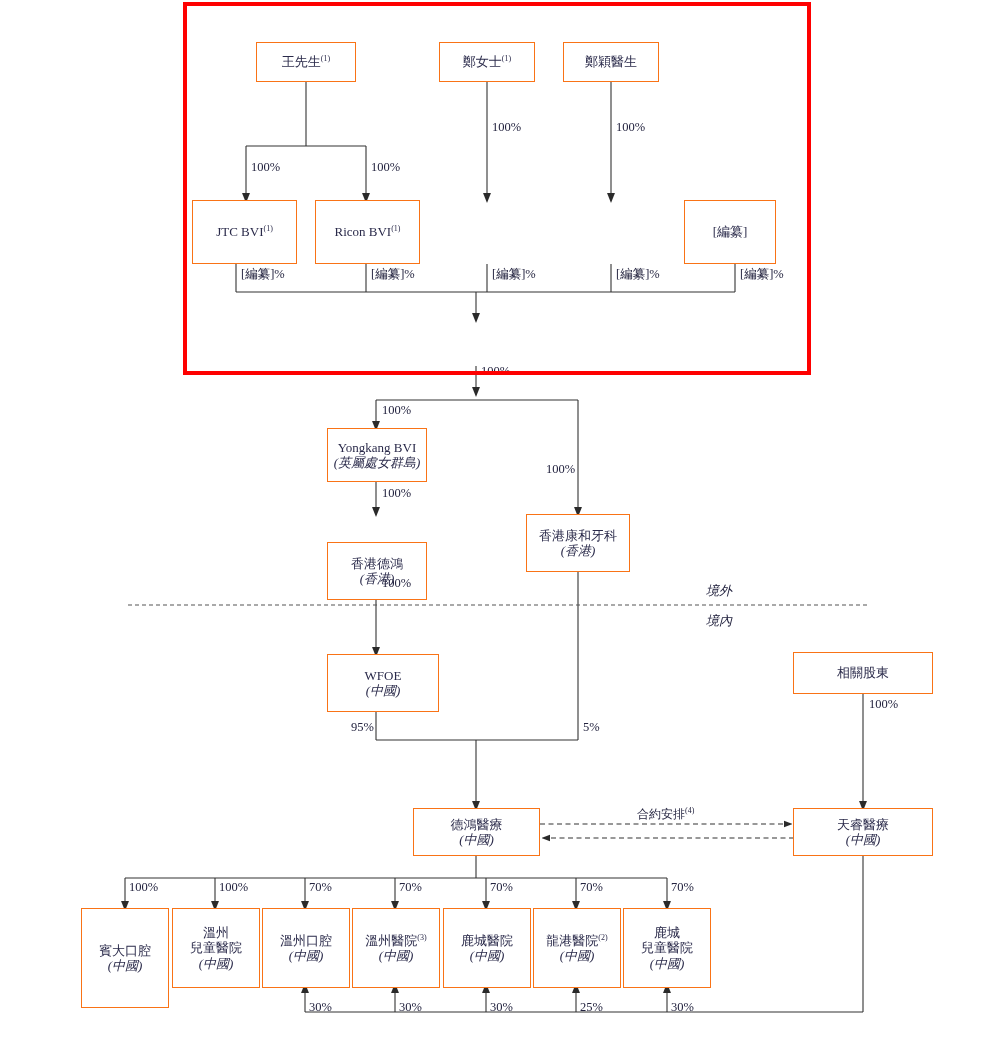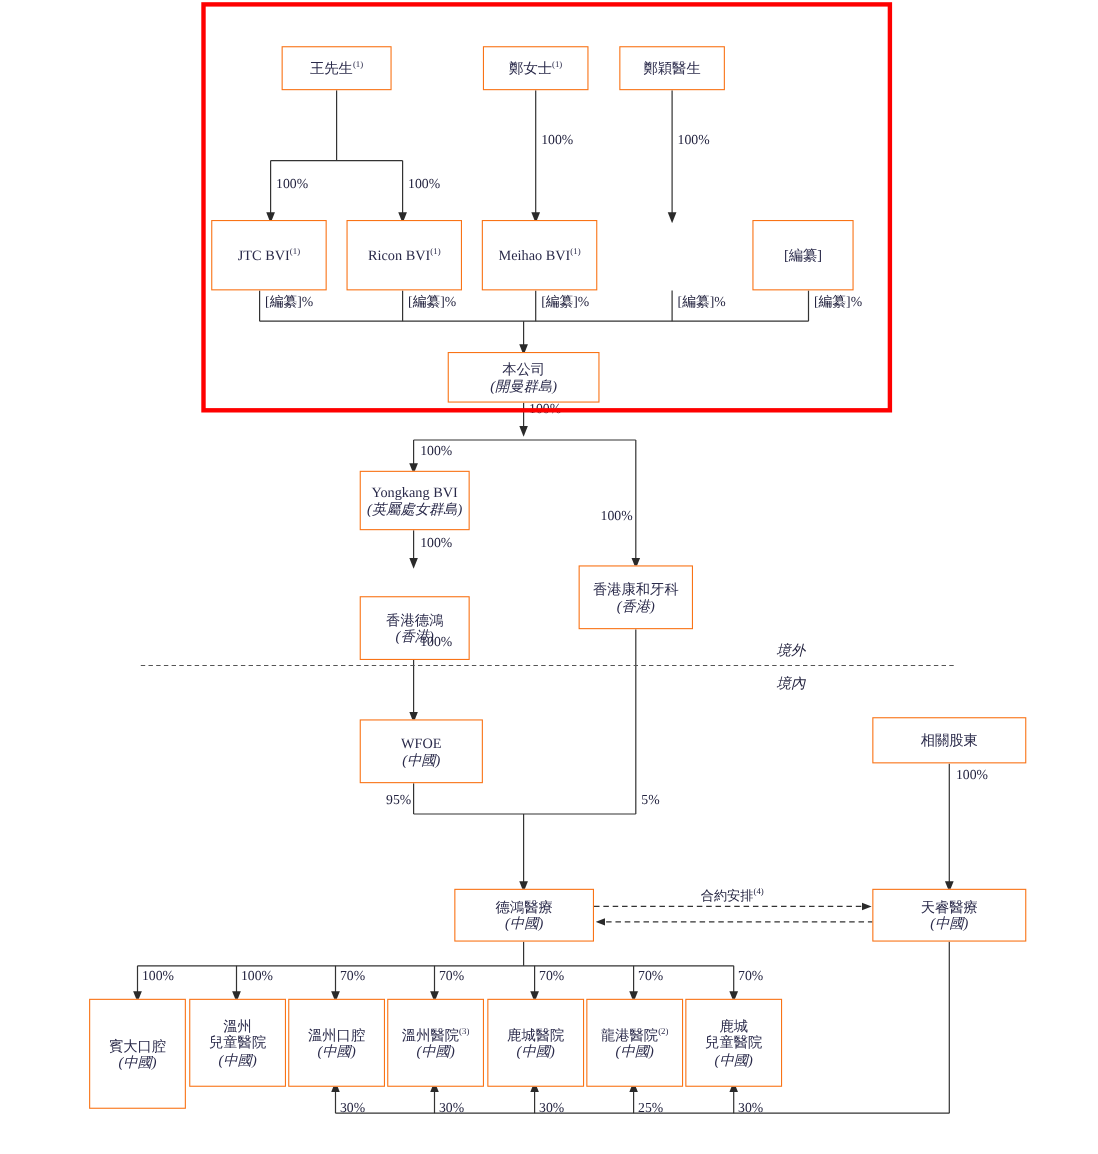--- a/index.html
+++ b/index.html
@@ -116,37 +116,30 @@
   <div class="pct" style="left:371px;top:160px;">100%</div>
   <div class="pct" style="left:492px;top:120px;">100%</div>
   <div class="pct" style="left:616px;top:120px;">100%</div>
 
   <div class="node" style="left:192px;top:200px;width:105px;height:64px;">
     <div class="n-name"><span>JTC BVI</span><sup>(1)</sup></div>
   </div>
   <div class="node" style="left:315px;top:200px;width:105px;height:64px;">
     <div class="n-name"><span>Ricon BVI</span><sup>(1)</sup></div>
   </div>
-  <div class="node" style="left:438px;top:200px;width:105px;height:64px;">
-    <div class="n-name"><span>Meihao BVI</span><sup>(1)</sup></div>
-  </div>
   <div class="node" style="left:684px;top:200px;width:92px;height:64px;">
     <div class="n-name">[編纂]</div>
   </div>
 
   <div class="pct" style="left:241px;top:266px;">[編纂]%</div>
   <div class="pct" style="left:371px;top:266px;">[編纂]%</div>
   <div class="pct" style="left:492px;top:266px;">[編纂]%</div>
   <div class="pct" style="left:616px;top:266px;">[編纂]%</div>
   <div class="pct" style="left:740px;top:266px;">[編纂]%</div>
 
-  <div class="node" style="left:407px;top:320px;width:138px;height:46px;">
-    <div class="n-name">本公司</div>
-    <div class="n-sub">(開曼群島)</div>
-  </div>
   <div class="pct" style="left:481px;top:364px;">100%</div>
 
   <div class="pct" style="left:382px;top:403px;">100%</div>
   <div class="pct" style="left:546px;top:462px;">100%</div>
 
   <div class="node" style="left:327px;top:428px;width:100px;height:54px;">
     <div class="n-name">Yongkang BVI</div>
     <div class="n-sub">(英屬處女群島)</div>
   </div>
   <div class="pct" style="left:382px;top:486px;">100%</div>

